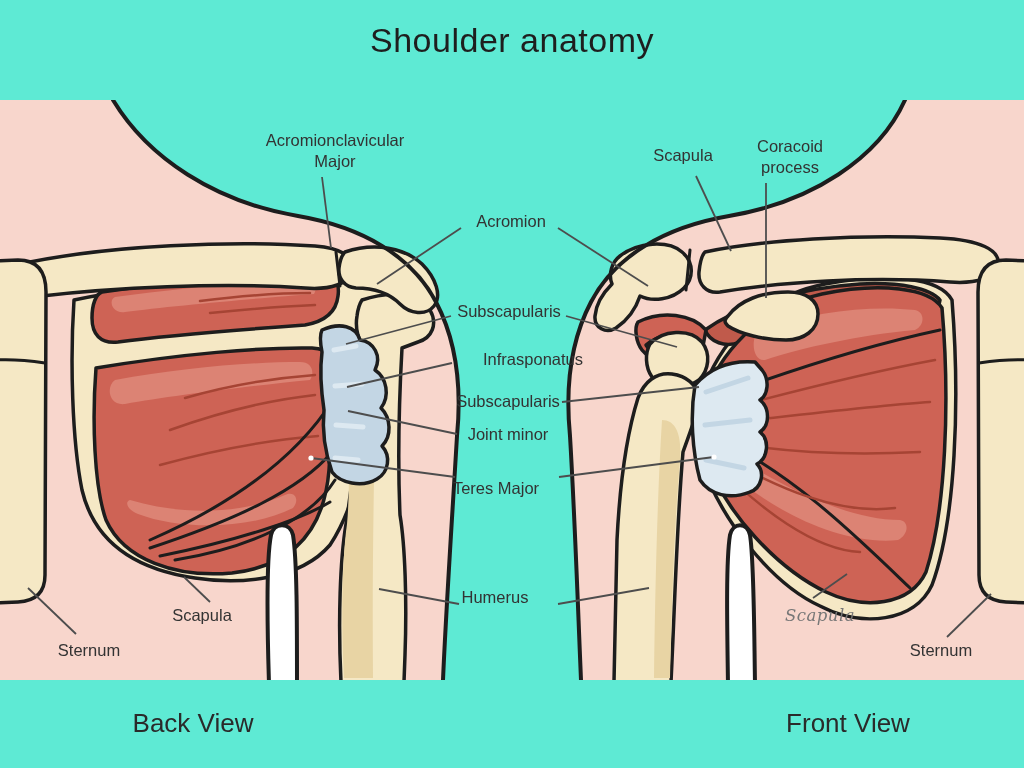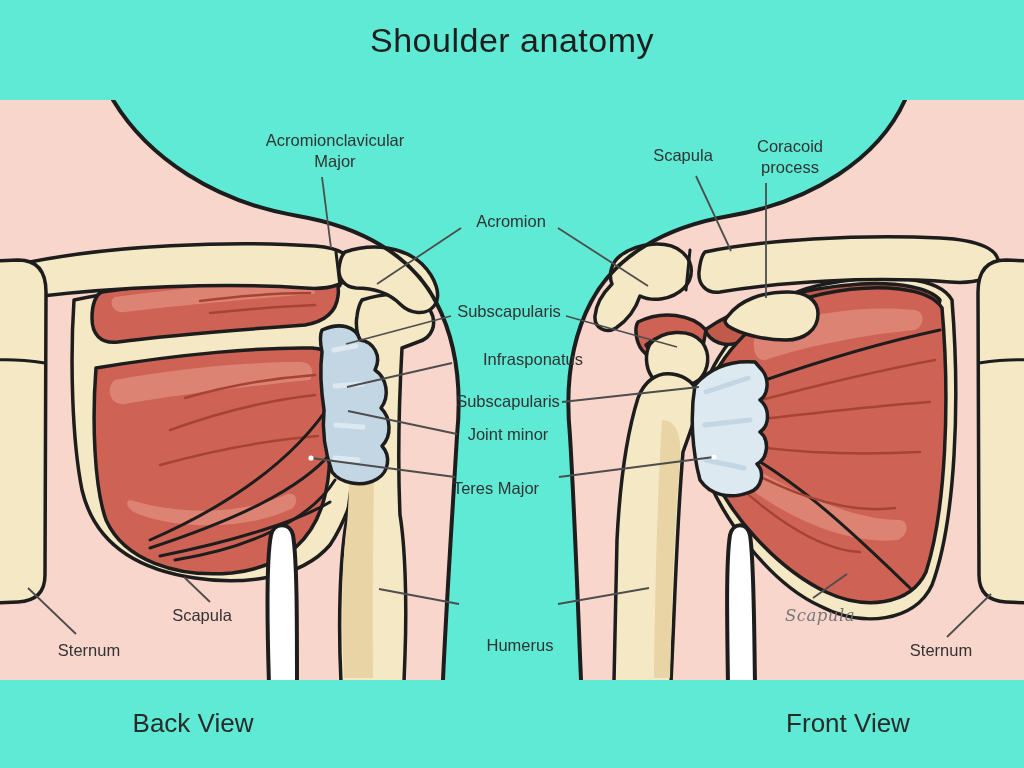--- a/index.html
+++ b/index.html
@@ -204,21 +204,21 @@
 
   <div class="title">Shoulder anatomy</div>
 
   <div class="label label--wrap" style="left:335px;top:151px;width:176px;">Acromionclavicular Major</div>
   <div class="label" style="left:511px;top:222px;">Acromion</div>
   <div class="label" style="left:509px;top:312px;">Subscapularis</div>
   <div class="label" style="left:533px;top:360px;">Infrasponatus</div>
   <div class="label" style="left:508px;top:402px;">Subscapularis</div>
   <div class="label" style="left:508px;top:435px;">Joint minor</div>
   <div class="label" style="left:496px;top:477px;margin-top:12px;">Teres Major</div>
-  <div class="label" style="left:520px;top:598px;margin-top:48px;">Humerus</div>
+  <div class="label" style="left:495px;top:598px;">Humerus</div>
   <div class="label" style="left:202px;top:616px;">Scapula</div>
   <div class="label" style="left:89px;top:651px;">Sternum</div>
   <div class="label" style="left:683px;top:156px;">Scapula</div>
   <div class="label label--wrap" style="left:790px;top:157px;width:96px;">Coracoid process</div>
   <div class="label label--alt" style="left:820px;top:616px;">Scapula</div>
   <div class="label" style="left:941px;top:651px;">Sternum</div>
 
   <div class="caption" style="left:193px;top:723px;">Back View</div>
   <div class="caption" style="left:848px;top:723px;">Front View</div>
 </div>

